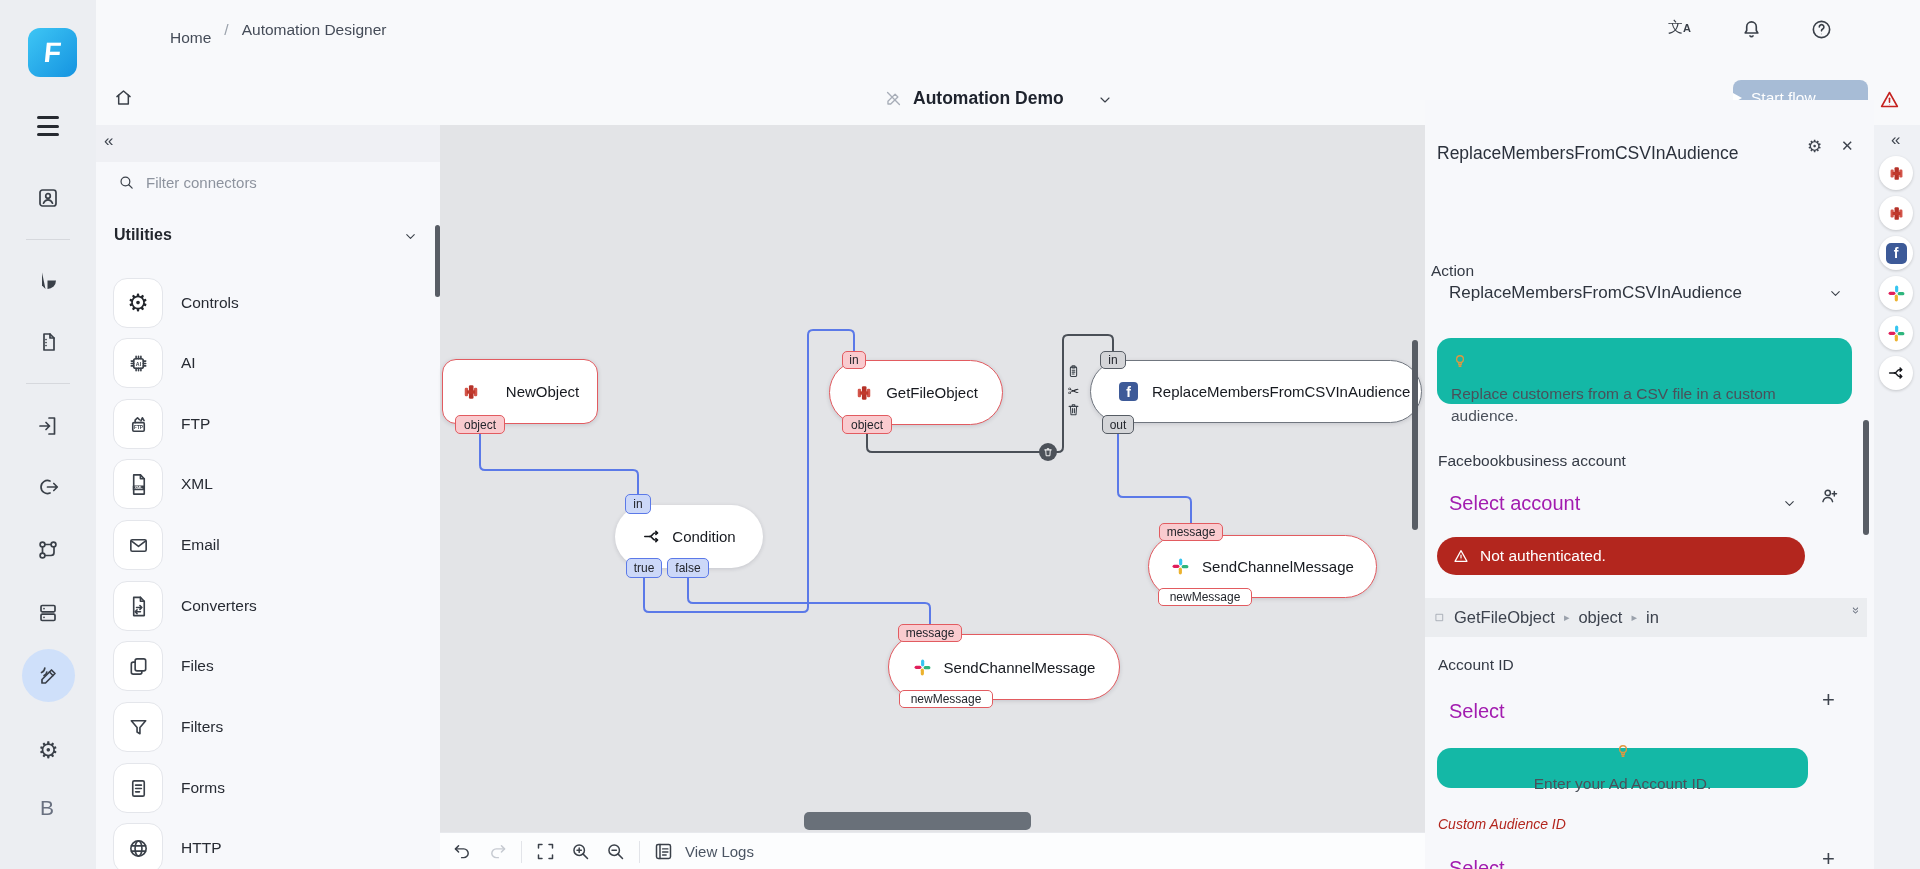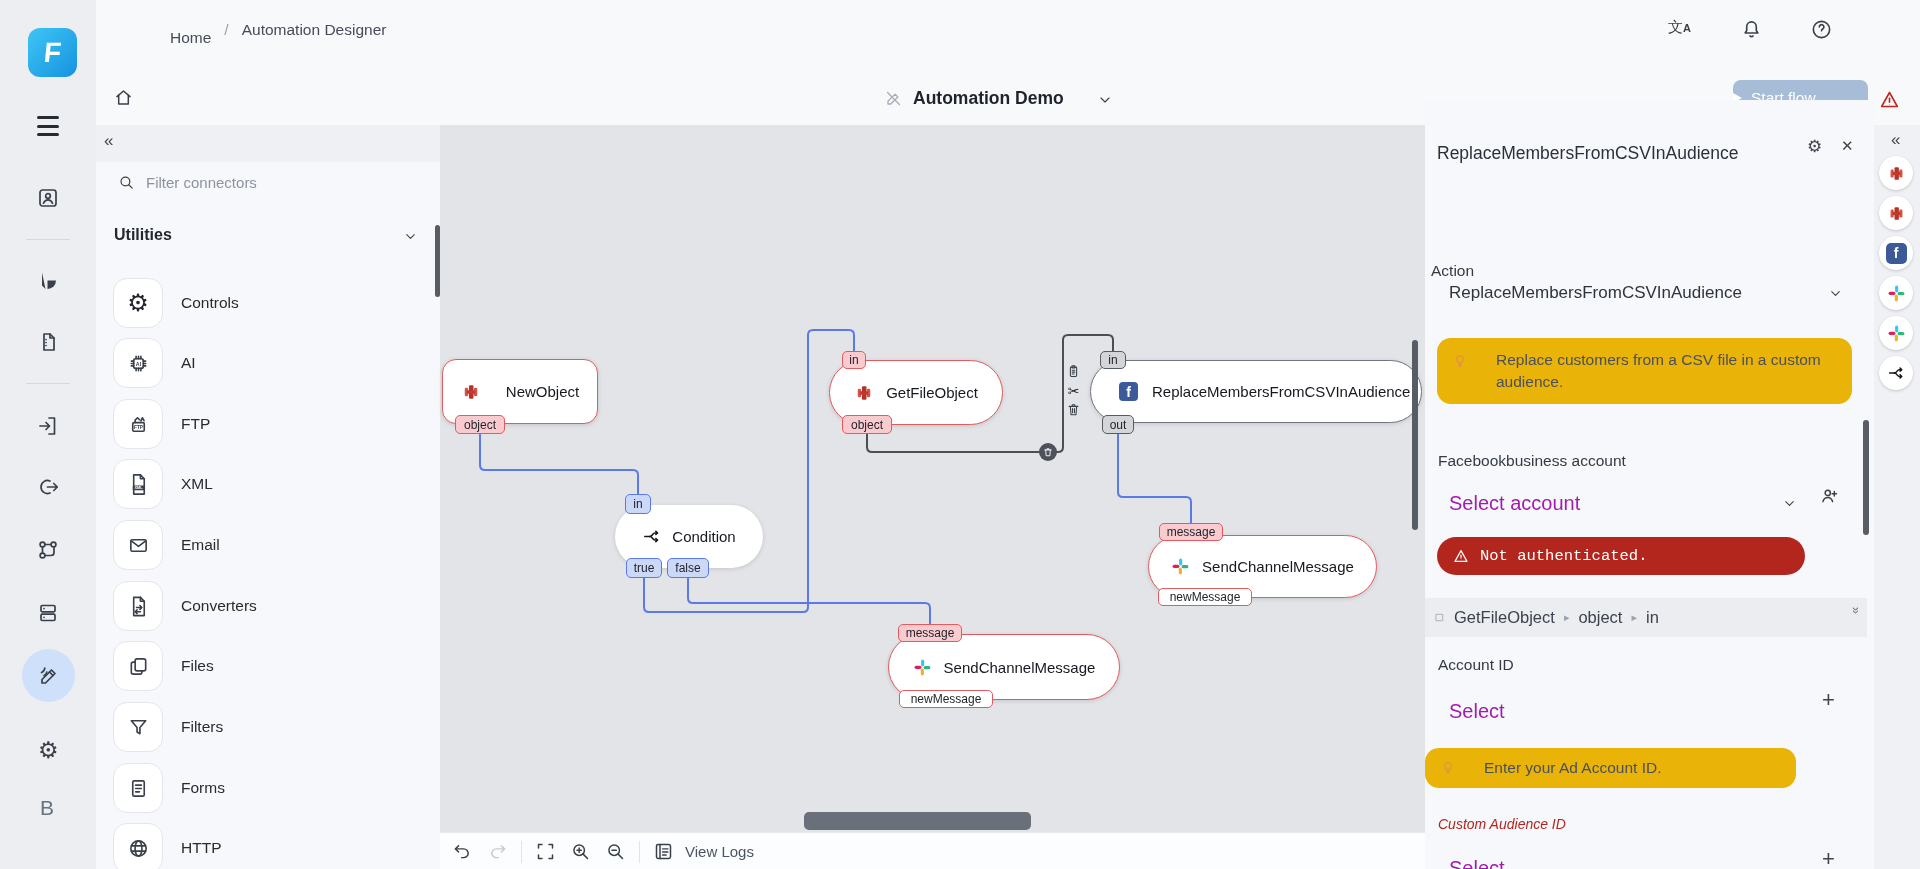--- a/index.html
+++ b/index.html
@@ -63,24 +63,24 @@
   #view-logs-label{font-size:15px;color:#4b5563;margin-left:4px;cursor:pointer;}
 
   
   .sb{position:absolute;background:#585d65;border-radius:3px;z-index:5;}
 
   
   #inspector{left:1425px;top:100px;width:449px;height:769px;background:#f7f8fb;}
   .insp-label{font-size:15.5px;color:#343a45;}
   .insp-select-value{font-size:17px;color:#2e343e;}
   .insp-placeholder{font-size:20px;color:#a21caf;}
-  .hint-box{position:absolute;background:#eab308;border-radius:14px;display:flex;gap:27px;padding:11px 14px;box-sizing:border-box;}
+  .hint-box{position:absolute;background:#14b8a6;border-radius:14px;display:flex;gap:13px;padding:11px 14px;box-sizing:border-box;flex-direction:column;}
   .hint-text{font-size:15.5px;color:#4a505a;line-height:22px;}
   #auth-error{position:absolute;background:#b3261e;border-radius:19px;display:flex;align-items:center;gap:11px;
-              padding:4px 16px;box-sizing:border-box;color:#fff;font-size:15.5px;font-family:Liberation Mono, monospace;}
+              padding:4px 16px;box-sizing:border-box;color:#fff;font-size:15.5px;}
   #mapping-bar{position:absolute;background:#ebedf0;display:flex;align-items:center;gap:9px;padding:0 9px;box-sizing:border-box;}
   .map-sep{color:#9aa1ab;font-size:11px;}
   .plus-glyph{font-size:22px;color:#3f454f;line-height:1;cursor:pointer;}
 
   
   #right-rail{left:1874px;top:125px;width:46px;height:744px;background:#eff1f5;}
   .rr-circle{position:absolute;left:5px;width:34px;height:34px;border-radius:50%;background:#fff;
              box-shadow:0 1px 3px rgba(0,0,0,.18);display:flex;align-items:center;justify-content:center;cursor:pointer;}
 </style>
 </head>
@@ -487,21 +487,21 @@
       <span style="font-size:16.5px;color:#3c424d;">object</span>
       <span class="map-sep">▸</span>
       <span style="font-size:16.5px;color:#3c424d;">in</span>
       <span style="margin-left:auto;margin-bottom:14px;transform:rotate(-90deg);font-size:13px;color:#6b7280;cursor:pointer;">«</span>
     </div>
 
     <span class="abs insp-label" style="left:13px;top:556px;">Account ID</span>
     <span class="abs insp-placeholder" style="left:24px;top:600px;cursor:pointer;">Select</span>
     <span class="abs plus-glyph" style="left:397px;top:589px;">+</span>
 
-    <div class="hint-box" style="left:0;top:648px;width:371px;height:40px;align-items:center;">
+    <div class="hint-box" style="left:12px;top:648px;width:371px;height:40px;align-items:center;justify-content:center;">
       <svg style="width:18px;height:18px;flex:none;fill:none;stroke:#e2973f;stroke-width:1.7;stroke-linecap:round;" viewBox="0 0 24 24">
         <circle cx="12" cy="9.5" r="4.5"></circle>
           <path d="M10.4 14v2.8h3.2V14M10.8 19h2.4"></path>
       </svg>
       <span class="hint-text">Enter your Ad Account ID.</span>
     </div>
 
     <span class="abs" style="left:13px;top:716px;font-size:14px;color:#b3261e;font-style:italic;">Custom Audience ID</span>
     <span class="abs insp-placeholder" style="left:24px;top:757px;cursor:pointer;">Select</span>
     <span class="abs plus-glyph" style="left:397px;top:748px;">+</span>

